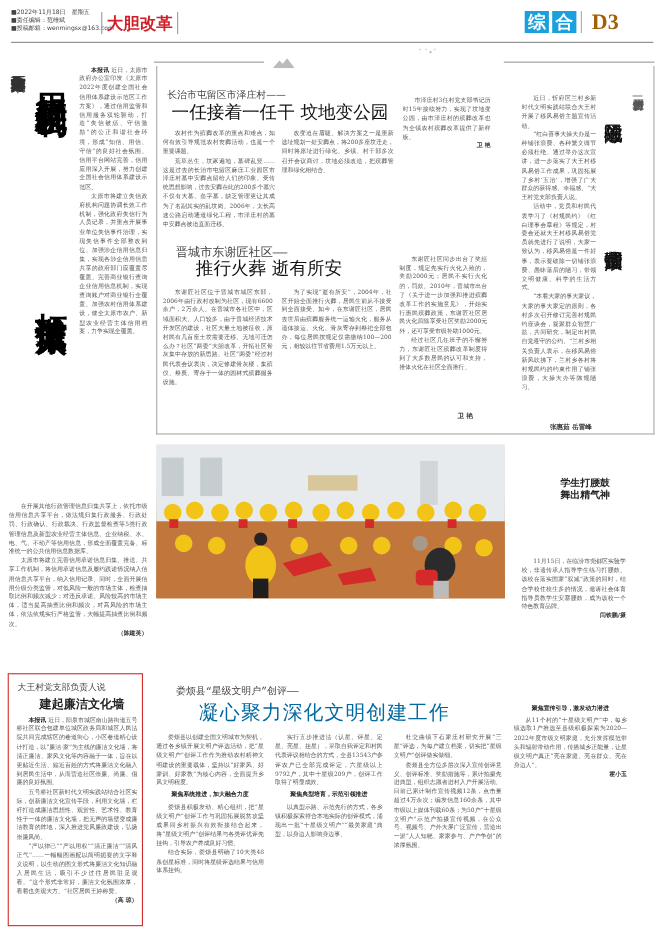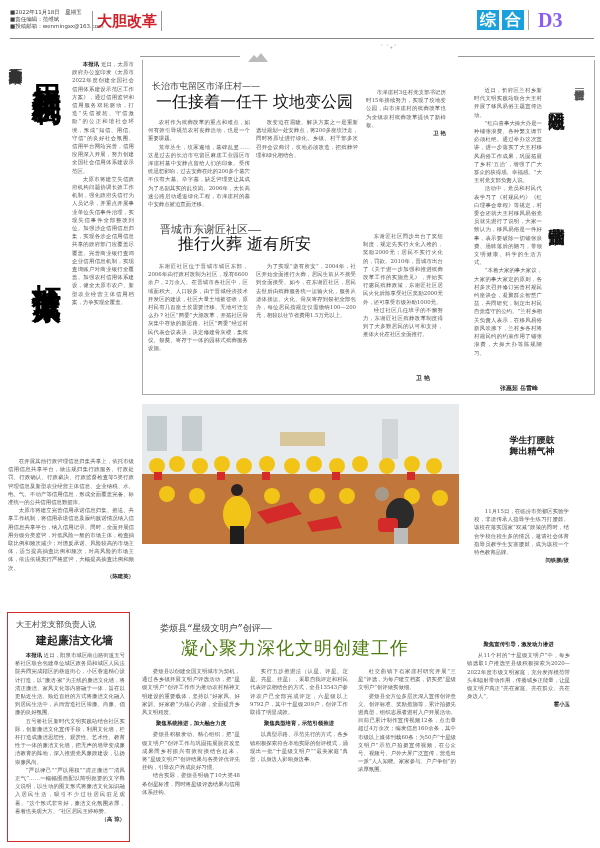--- a/index.html
+++ b/index.html
@@ -5,21 +5,21 @@
   * { box-sizing: border-box; margin: 0; padding: 0; }
   html, body { width: 600px; height: 848px; background: #ffffff; overflow: hidden; }
   body { position: relative; font-family: "DejaVu Serif", "Liberation Serif", serif; color: #222; }
   .abs { position: absolute; }
 
   
   .meta { left: 10px; top: 9px; font-size: 5.5px; line-height: 7px; color: #444; font-family: "DejaVu Sans", sans-serif; }
   .meta div { white-space: nowrap; }
   .brand { left: 92px; top: 11px; font-size: 15px; color: #d0202a; font-weight: bold; border-left: 1px solid #999; border-right: 1px solid #999; padding: 0 4px; height: 20px; line-height: 20px; font-family: "DejaVu Serif", serif; }
   .section-tag { top: 10px; height: 20px; width: 22px; background: #1aa0dc; color: #fff; font-size: 16px; font-weight: bold; text-align: center; line-height: 20px; font-family: "DejaVu Sans", sans-serif; }
-  .page-no { left: 538px; top: 9px; font-size: 20px; font-weight: bold; color: #8b5cf6; font-family: "Liberation Serif", serif; }
+  .page-no { left: 538px; top: 9px; font-size: 20px; font-weight: bold; color: #a16207; font-family: "Liberation Serif", serif; }
   .rule-top { left: 10px; top: 38px; width: 584px; height: 1px; background: #888; }
 
   
   .vhead { writing-mode: vertical-rl; text-orientation: upright; }
   .sub-vertical { left: 8px; top: 58px; font-size: 14px; line-height: 16px; color: #333; letter-spacing: 0px; }
   .main-vertical { left: 30px; top: 62px; font-size: 29px; line-height: 33px; font-weight: bold; color: #000; font-family: "DejaVu Sans", sans-serif; letter-spacing: 2px; }
   .col-text { font-size: 5.4px; line-height: 8.2px; color: #555; text-align: justify; overflow: hidden; }
   .col-text p { text-indent: 2em; }
   .lead { font-weight: bold; color: #222; }
   .byline { text-align: right; font-weight: bold; color: #333; }
@@ -48,21 +48,21 @@
   .vh3b { left: 547px; top: 215px; font-size: 17px; line-height: 19px; color: #111; font-family: "DejaVu Sans", sans-serif; }
 
   
   .photo { left: 142px; top: 404px; width: 317px; height: 140px; overflow: hidden; background: linear-gradient(180deg,#e9ecee 0%, #dfe4e6 30%, #c98a4c 62%, #b5682e 100%); }
   .photo svg { display: block; }
   .cap-title { left: 502px; top: 435px; font-size: 9px; line-height: 11px; font-weight: bold; color: #222; font-family: "DejaVu Sans", sans-serif; text-align: center; width: 60px; }
   .cap-body { left: 474px; top: 507px; width: 95px; }
 
   
   .kicker4 { left: 160px; top: 622px; font-size: 9px; color: #444; font-family: Liberation Mono, monospace; }
-  .head4 { left: 181px; top: 636px; font-size: 18px; color: #4d7c0f; font-family: "DejaVu Sans", sans-serif; letter-spacing: 1px; }
+  .head4 { left: 181px; top: 636px; font-size: 18px; color: #0369a1; font-family: "DejaVu Sans", sans-serif; letter-spacing: 1px; }
   .subhead { text-align: center; font-weight: bold; color: #222; text-indent: 0 !important; margin: 3px 0; }
 </style>
 </head>
 <body>
 
 <div class="abs meta">
   <div>■2022年11月18日　星期五</div>
   <div>■责任编辑：范维斌</div>
   <div>■投稿邮箱：wenmingsx@163.com</div>
 </div>

